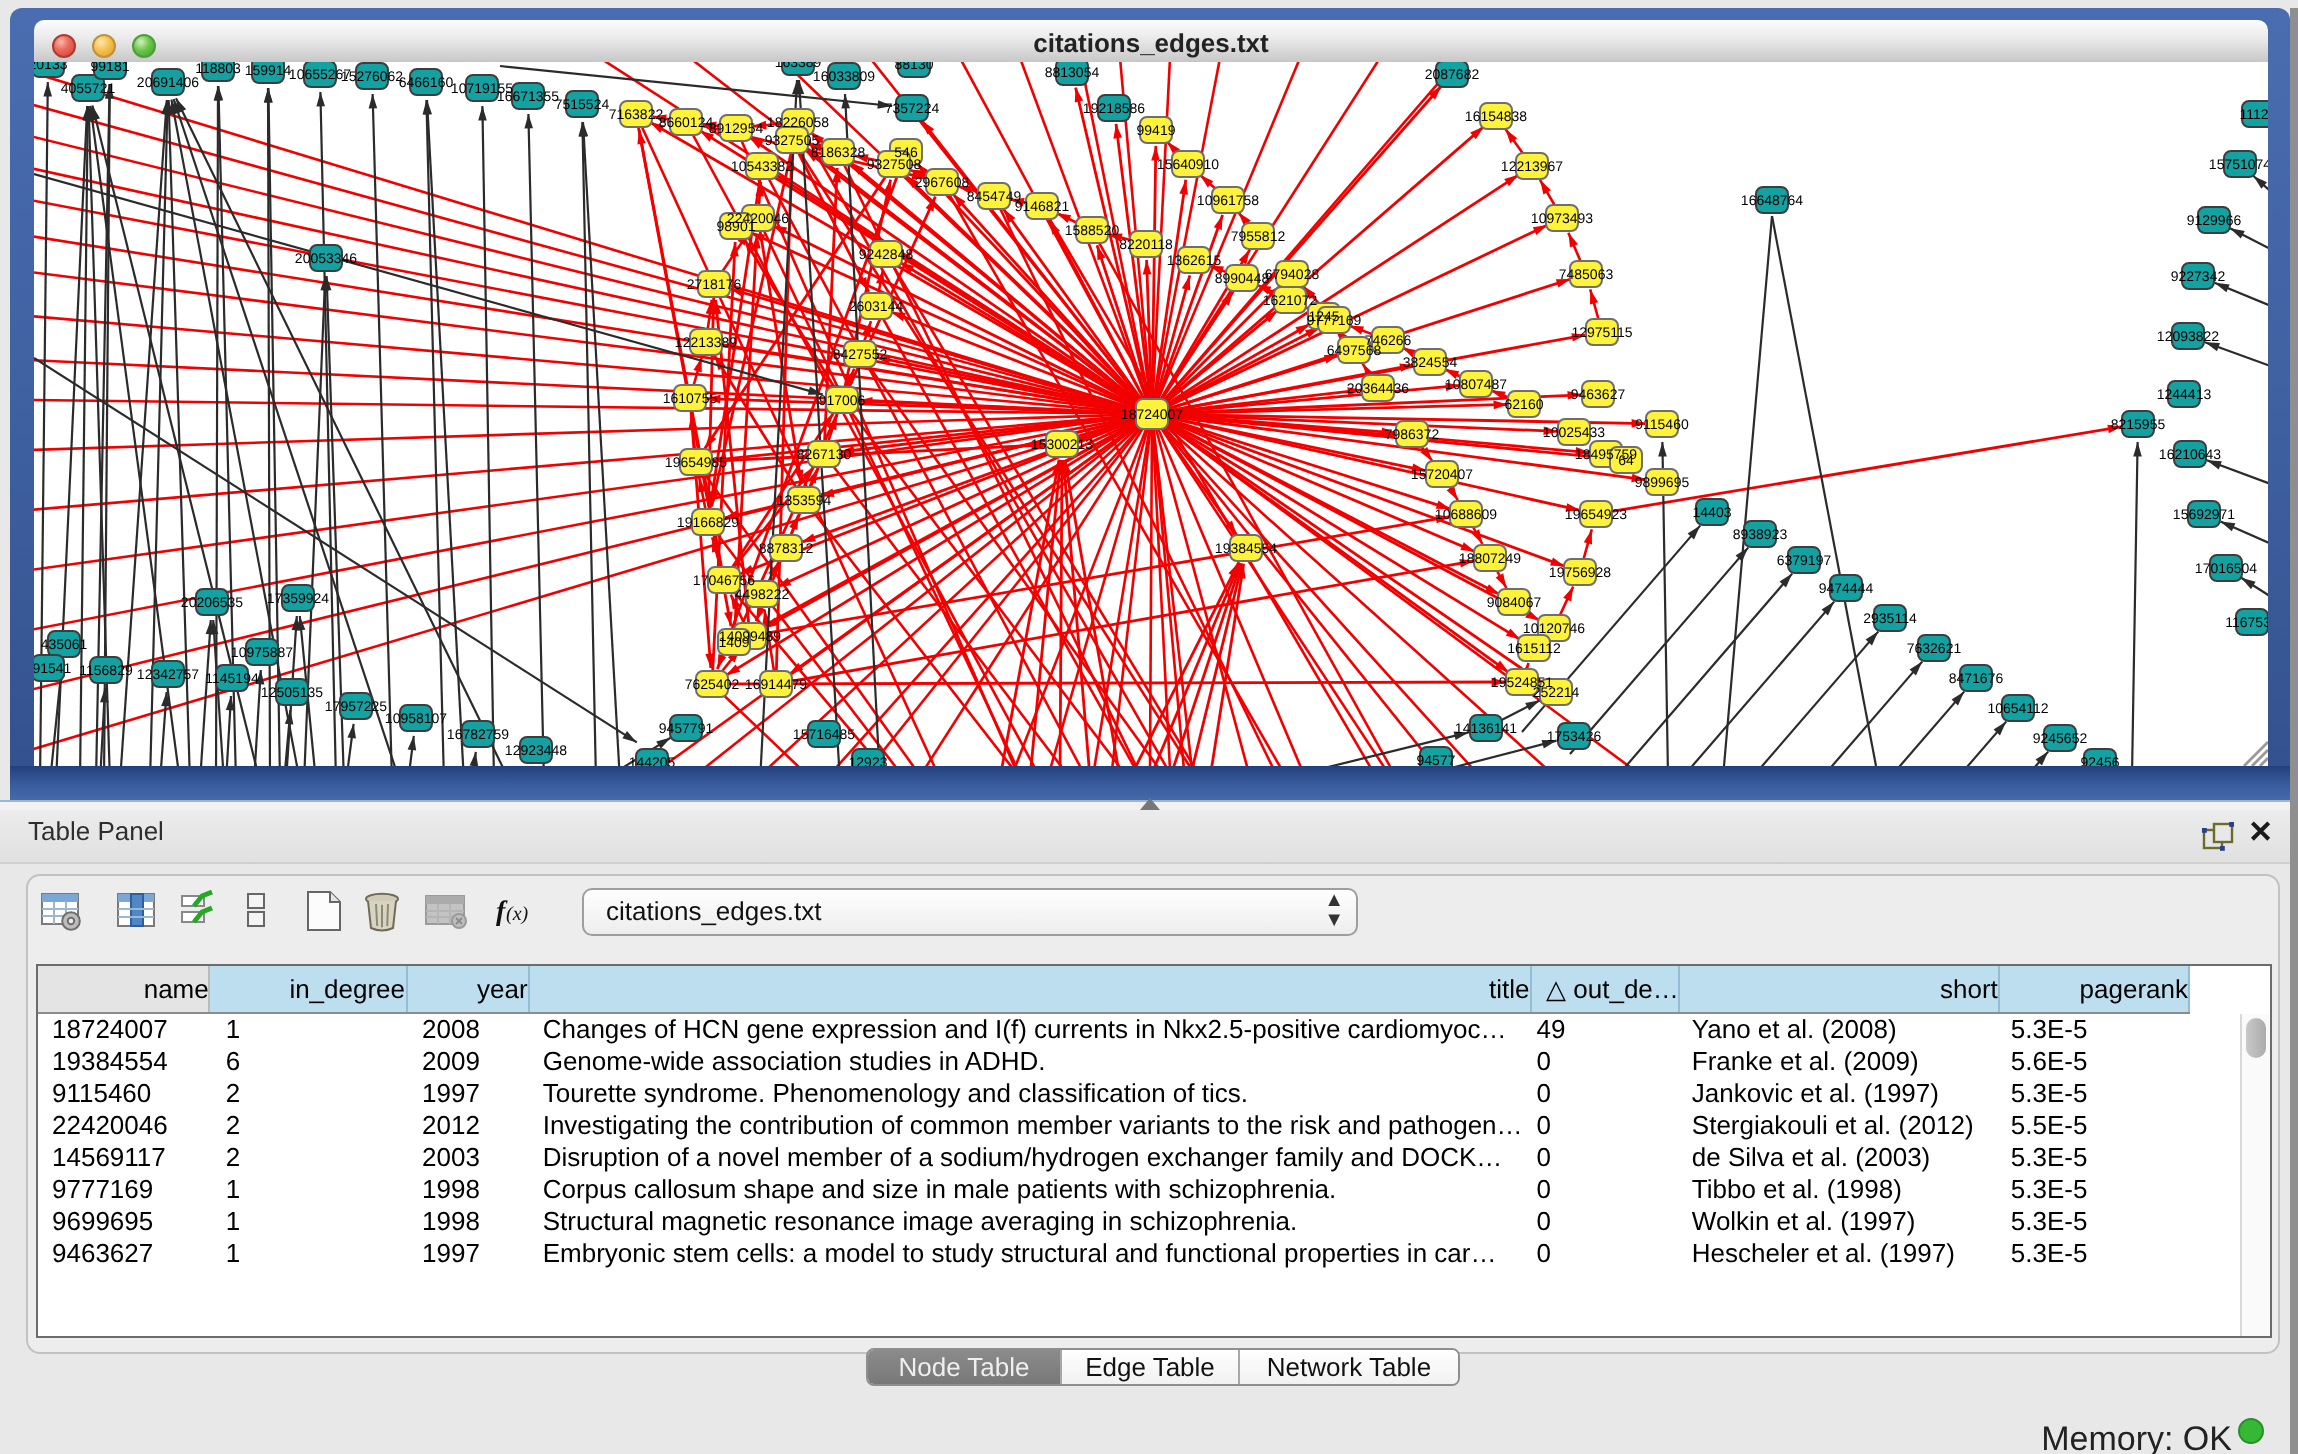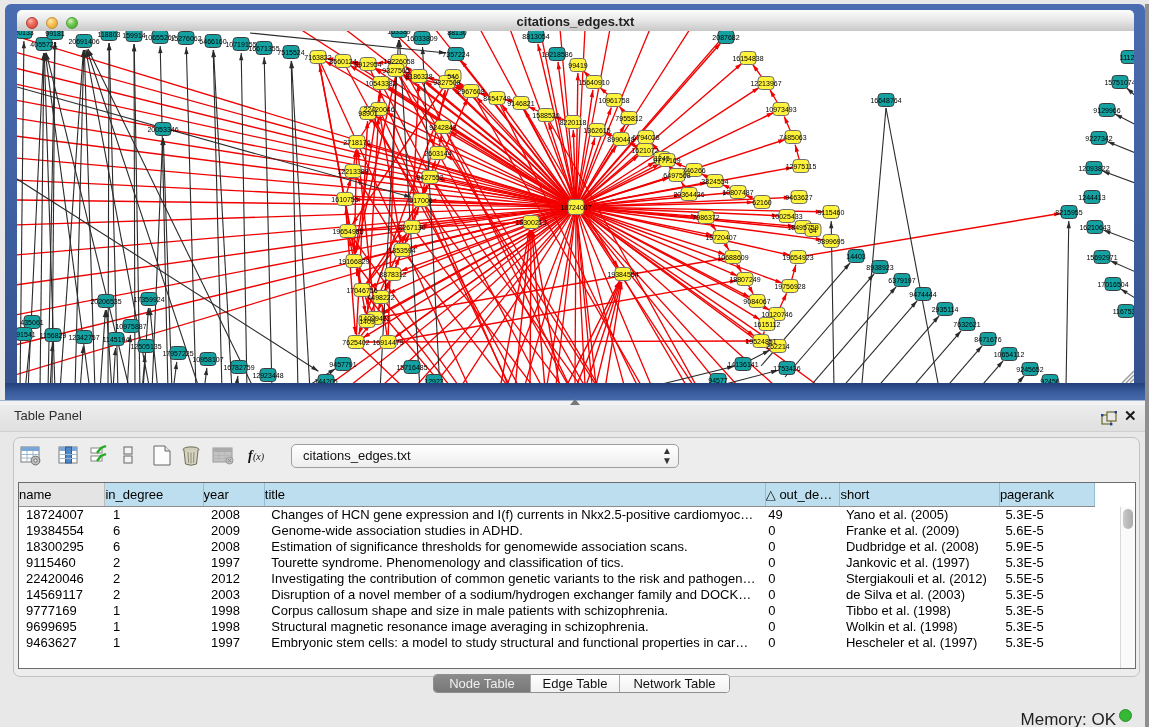--- a/index.html
+++ b/index.html
@@ -30,21 +30,21 @@
 #panel{position:absolute;left:13px;top:437px;width:1127px;height:240px;background:#ededed;
  border:1px solid #c2c2c2;border-radius:7px}
 #toolbar{position:absolute;left:6px;top:7px;height:30px;width:1100px}
 .tbi{position:absolute;top:0}
 #combo{position:absolute;left:271px;top:-1px;width:388px;height:24px;background:linear-gradient(180deg,#ffffff,#ededed);
  border:1px solid #9e9e9e;border-radius:5px;font-size:13px;color:#111;line-height:22px;padding-left:11px}
 #combo .ud{position:absolute;right:6px;top:1px;font-size:10px;color:#333;line-height:10px}
 
 #tbl{position:absolute;left:4px;top:44px;width:1118px;height:187px;background:#fff;border:1px solid #6c6c6c;overflow:hidden}
 table{border-collapse:collapse;table-layout:fixed;width:1076px;font-size:13px;color:#000}
-th{height:23px;font-weight:400;font-size:13px;background:#bcdeee;border-right:1px solid #92bdd3;border-bottom:1px solid #8c8c8c;text-align:left;overflow:hidden;white-space:nowrap}
+th{height:23px;font-weight:400;font-size:13px;background:#bcdeee;border-right:1px solid #92bdd3;border-bottom:1px solid #8c8c8c;text-align:right;overflow:hidden;white-space:nowrap}
 th.c0{background:#e4e4e4;border-right:1px solid #bbb}
 td{height:16px;padding:0 0 0 7px;overflow:hidden;white-space:nowrap}
 .c0{width:84px}.c1{width:96px}.c2{width:60px}.c3{width:490px}.c4{width:73px}.c5{width:156px}.c6{width:93px}
 td.c1,td.c2{padding-left:8px}
 td.c5{padding-left:6px}
 td.c4{padding-left:3px}
 td.c6{padding-left:6px}
 #vsb{position:absolute;right:0;top:24px;width:15px;height:162px;background:#fafafa;border-left:1px solid #d8d8d8}
 #vsb .thumb{position:absolute;left:2px;top:2px;width:10px;height:20px;background:linear-gradient(90deg,#c9c9c9,#ababab);border-radius:5px}
 
@@ -982,55 +982,46 @@
               <th class="c4">△ out_de…</th>
               <th class="c5">short</th>
               <th class="c6">pagerank</th>
             </tr>
 <tr>
               <td class="c0">18724007</td>
               <td class="c1">1</td>
               <td class="c2">2008</td>
               <td class="c3">Changes of HCN gene expression and I(f) currents in Nkx2.5-positive cardiomyoc…</td>
               <td class="c4">49</td>
-              <td class="c5">Yano et al. (2005)</td>
+              <td class="c5">Yano et al. (2008)</td>
               <td class="c6">5.3E-5</td>
             </tr>
 <tr>
               <td class="c0">19384554</td>
               <td class="c1">6</td>
               <td class="c2">2009</td>
               <td class="c3">Genome-wide association studies in ADHD.</td>
               <td class="c4">0</td>
               <td class="c5">Franke et al. (2009)</td>
               <td class="c6">5.6E-5</td>
-            </tr>
-<tr>
-              <td class="c0">18300295</td>
-              <td class="c1">6</td>
-              <td class="c2">2008</td>
-              <td class="c3">Estimation of significance thresholds for genomewide association scans.</td>
-              <td class="c4">0</td>
-              <td class="c5">Dudbridge et al. (2008)</td>
-              <td class="c6">5.9E-5</td>
             </tr>
 <tr>
               <td class="c0">9115460</td>
               <td class="c1">2</td>
               <td class="c2">1997</td>
               <td class="c3">Tourette syndrome. Phenomenology and classification of tics.</td>
               <td class="c4">0</td>
               <td class="c5">Jankovic et al. (1997)</td>
               <td class="c6">5.3E-5</td>
             </tr>
 <tr>
               <td class="c0">22420046</td>
               <td class="c1">2</td>
               <td class="c2">2012</td>
-              <td class="c3">Investigating the contribution of common genetic variants to the risk and pathogen…</td>
+              <td class="c3">Investigating the contribution of common member variants to the risk and pathogen…</td>
               <td class="c4">0</td>
               <td class="c5">Stergiakouli et al. (2012)</td>
               <td class="c6">5.5E-5</td>
             </tr>
 <tr>
               <td class="c0">14569117</td>
               <td class="c1">2</td>
               <td class="c2">2003</td>
               <td class="c3">Disruption of a novel member of a sodium/hydrogen exchanger family and DOCK…</td>
               <td class="c4">0</td>
@@ -1045,21 +1036,21 @@
               <td class="c4">0</td>
               <td class="c5">Tibbo et al. (1998)</td>
               <td class="c6">5.3E-5</td>
             </tr>
 <tr>
               <td class="c0">9699695</td>
               <td class="c1">1</td>
               <td class="c2">1998</td>
               <td class="c3">Structural magnetic resonance image averaging in schizophrenia.</td>
               <td class="c4">0</td>
-              <td class="c5">Wolkin et al. (1998)</td>
+              <td class="c5">Wolkin et al. (1997)</td>
               <td class="c6">5.3E-5</td>
             </tr>
 <tr>
               <td class="c0">9463627</td>
               <td class="c1">1</td>
               <td class="c2">1997</td>
               <td class="c3">Embryonic stem cells: a model to study structural and functional properties in car…</td>
               <td class="c4">0</td>
               <td class="c5">Hescheler et al. (1997)</td>
               <td class="c6">5.3E-5</td>

